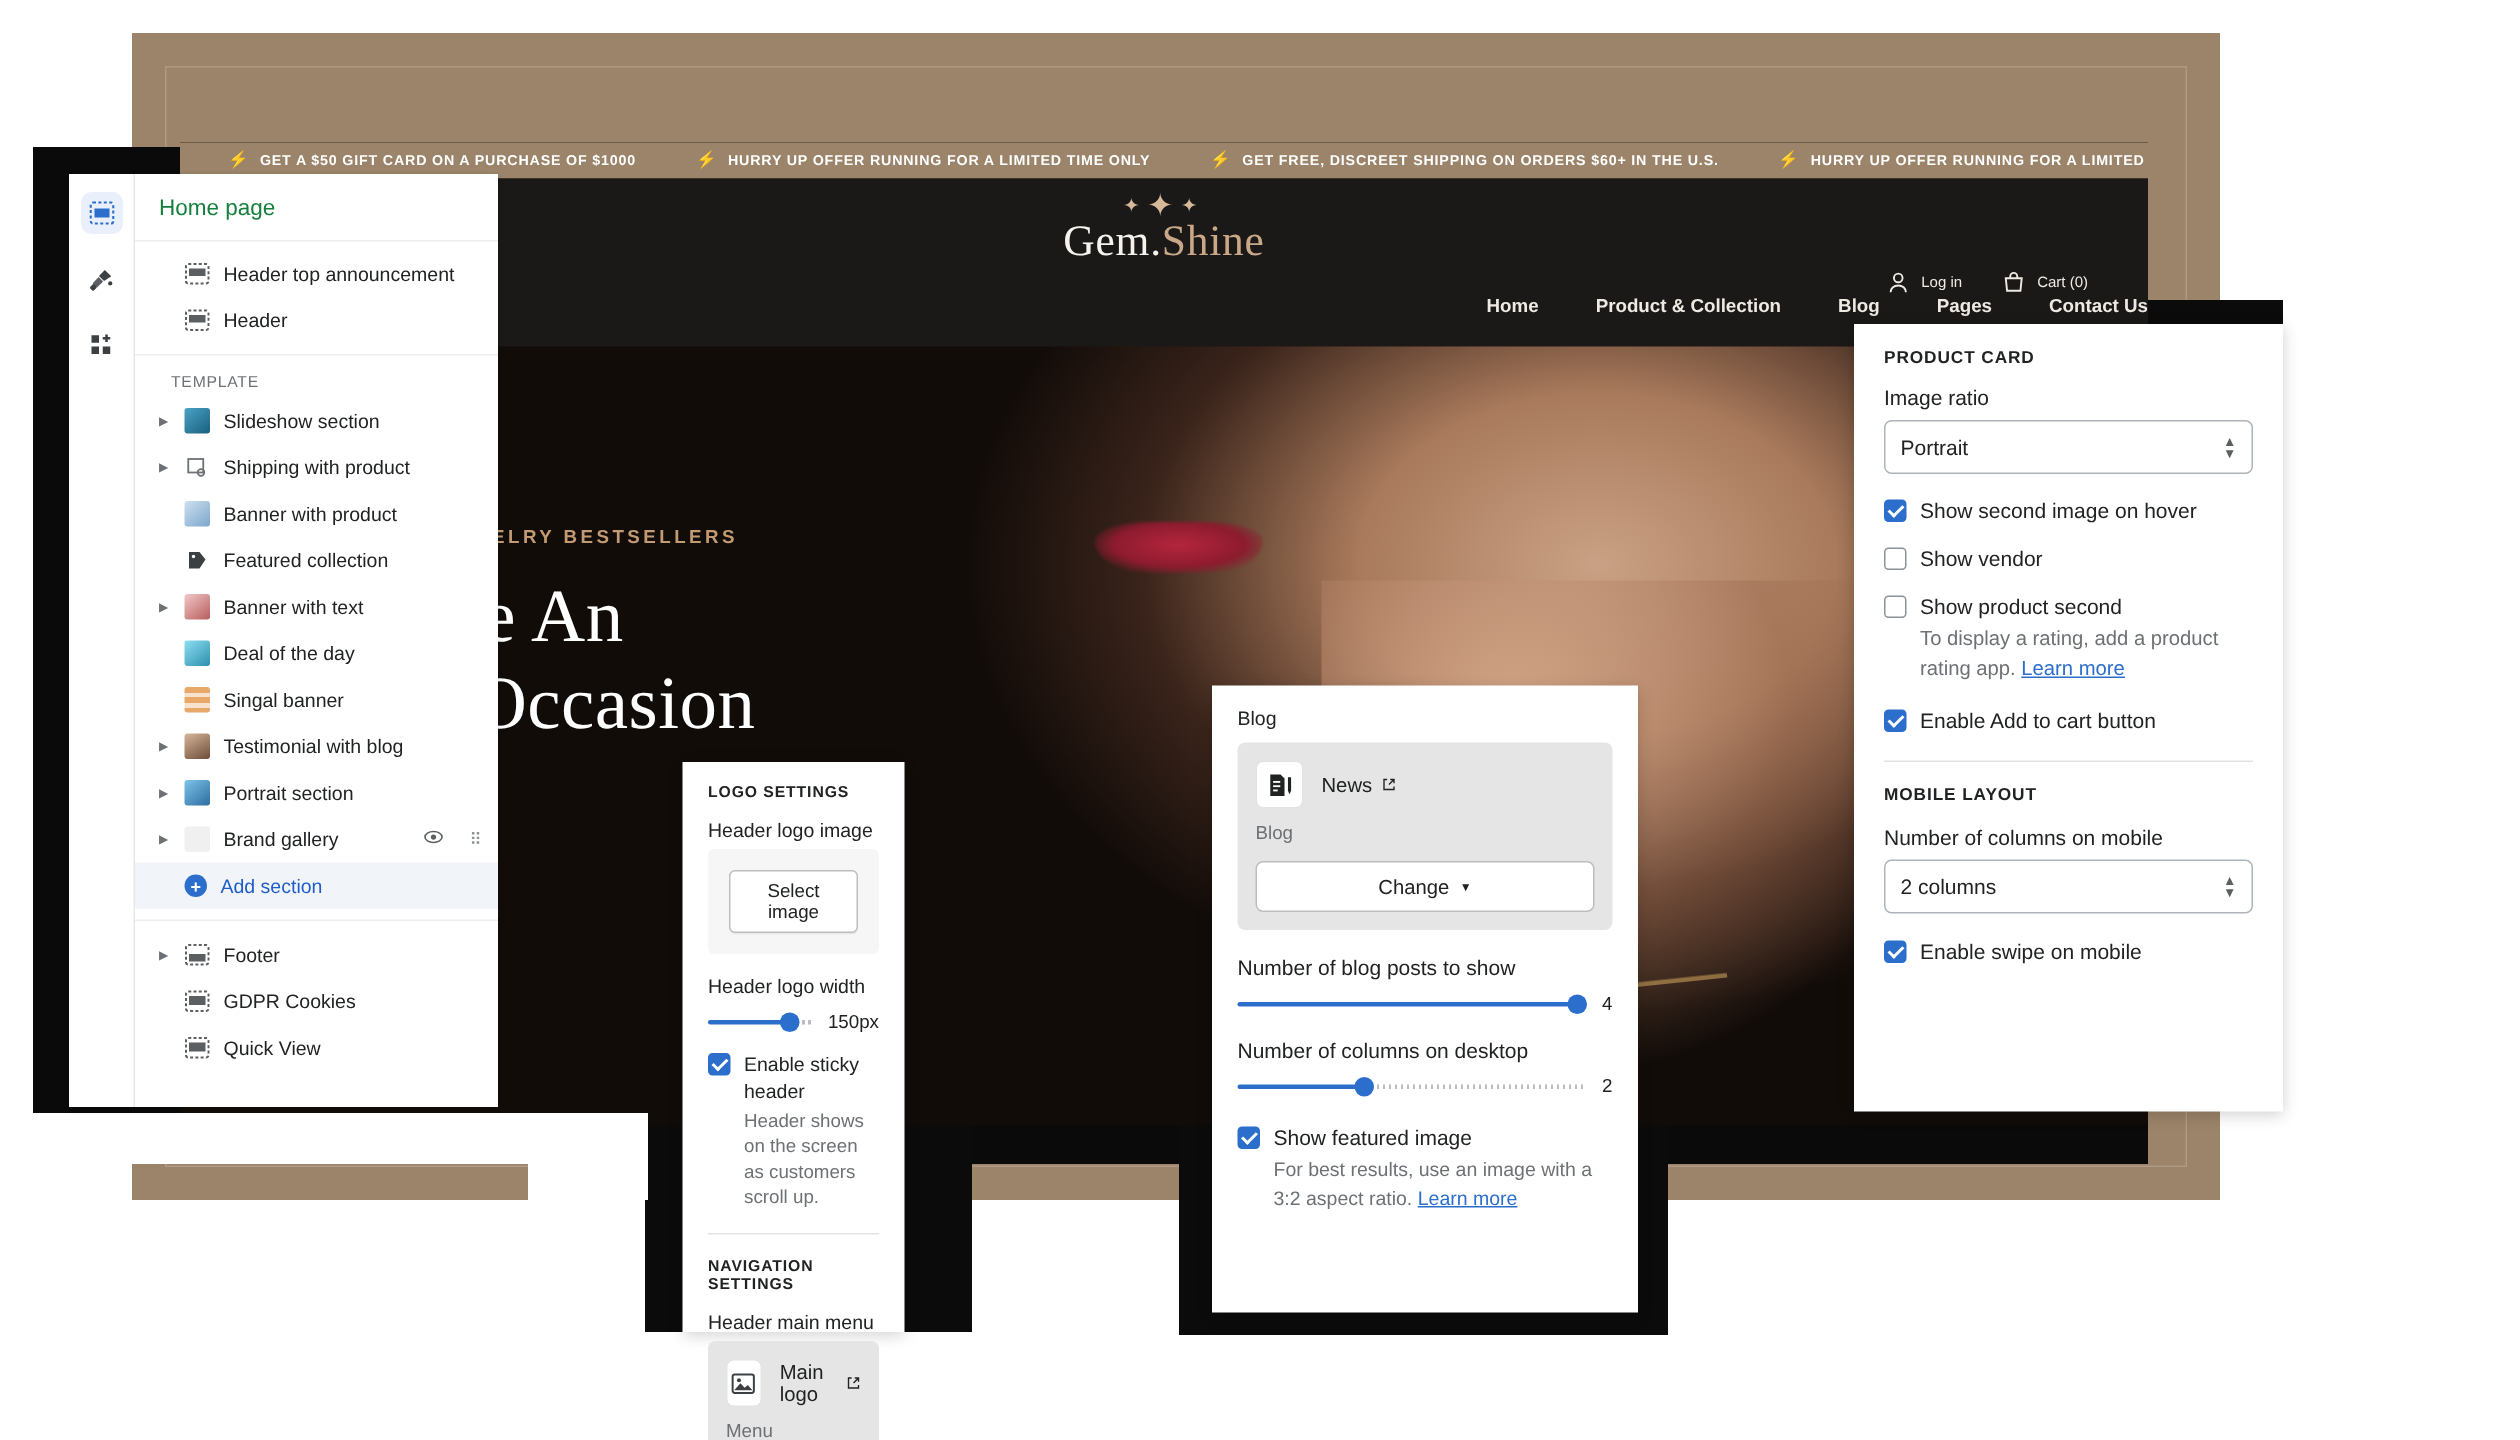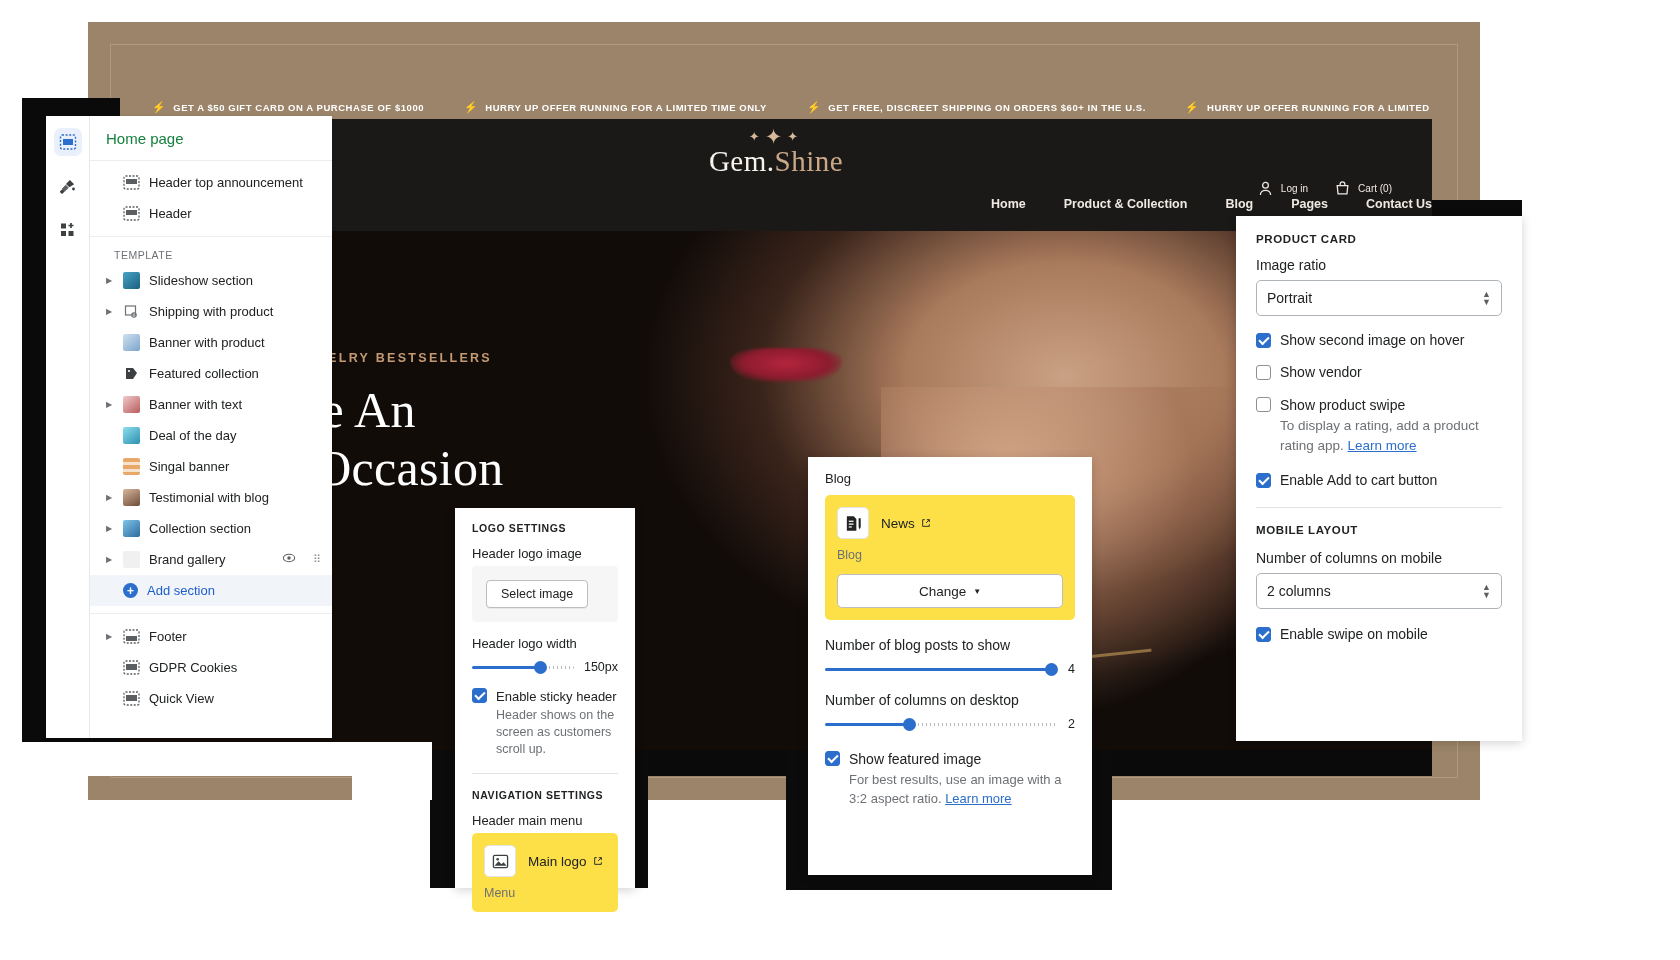--- a/index.html
+++ b/index.html
@@ -213,37 +213,37 @@
   .lnk { color:#2c6ecb; text-decoration:underline; }
   .hr { height:1px; background:#e1e3e5; margin:15px 0; }
   .select {
     border:1px solid #aeb4b9; border-radius:5px; height:36px; display:flex; align-items:center;
     padding:0 10px; font-size:14px; color:#202223; background:#fff; position:relative;
   }
   .select .arrows {
     position:absolute; right:10px; font-size:9px; line-height:8px; color:#5c5f62; text-align:center;
   }
   .resource {
-    background:#fde047; border-radius:5px; padding:12px 12px 12px 12px;
+    background:#e5e5e5; border-radius:5px; padding:12px 12px 12px 12px;
   }
   .res-top { display:flex; align-items:center; gap:12px; }
   .res-ico {
     width:32px; height:32px; background:#fff; border:1px solid #e3e3e3; border-radius:5px;
     display:flex; align-items:center; justify-content:center;
   }
   .res-name { font-size:13.5px; color:#202223; display:flex; align-items:center; gap:6px; }
   .res-sub { font-size:12.5px; color:#6d7175; margin-top:9px; }
   .change-btn {
     margin-top:12px; width:100%; background:#fff; border:1px solid #bdbdbd; border-radius:5px;
     height:34px; display:flex; align-items:center; justify-content:center; gap:7px;
     font-size:13.5px; color:#202223;
   }
 
   
-  #card-logo  { left:455px; top:508px; width:180px; height:380px; }
+  #card-logo  { left:455px; top:508px; width:148px; height:380px; }
   #card-blog  { left:808px; top:457px; width:284px; height:418px; }
   #card-prod  { left:1236px; top:216px; width:286px; height:525px; }
 </style>
 </head>
 <body>
 
 <div id="root">
 
   <div class="bg-tan"></div>
   <div class="bg-tan-inner-line"></div>
@@ -449,21 +449,21 @@
           <span class="lbl">Singal banner</span>
         </div>
         <div class="row">
           <span class="caret">▶</span>
           <span class="thumb" style="background:linear-gradient(150deg,#d7b79b,#6d4b38)"></span>
           <span class="lbl">Testimonial with blog</span>
         </div>
         <div class="row">
           <span class="caret">▶</span>
           <span class="thumb" style="background:linear-gradient(140deg,#7ec4e8,#2d6ca0)"></span>
-          <span class="lbl">Collection section</span>
+          <span class="lbl">Portrait section</span>
         </div>
         <div class="row">
           <span class="caret">▶</span>
           <span class="thumb" style="background:#f0f0f0"></span>
           <span class="lbl">Brand gallery</span>
           <span class="eye">
             <svg width="14" height="14" viewBox="0 0 16 16">
                 <ellipse cx="8" cy="8" rx="6.5" ry="4.2" fill="none" stroke="#5c5f62" stroke-width="1.2"></ellipse>
                 <circle cx="8" cy="8" r="2" fill="#5c5f62"></circle>
               </svg>
@@ -642,21 +642,21 @@
       </div>
 
       <div class="chk-row" style="margin-top:15px">
         <span class="chk"></span>
         <span class="chk-txt" style="font-size:14px">Show vendor</span>
       </div>
 
       <div class="chk-row" style="margin-top:15px">
         <span class="chk"></span>
         <span>
-          <span class="chk-txt" style="font-size:14px">Show product swipe</span>
+          <span class="chk-txt" style="font-size:14px">Show product second</span>
           <div class="help" style="font-size:13.5px;line-height:20px">
             <span>To display a rating, add a product rating app. </span><a class="lnk">Learn more</a>
           </div>
         </span>
       </div>
 
       <div class="chk-row" style="margin-top:16px">
         <span class="chk on"></span>
         <span class="chk-txt" style="font-size:14px">Enable Add to cart button</span>
       </div>

